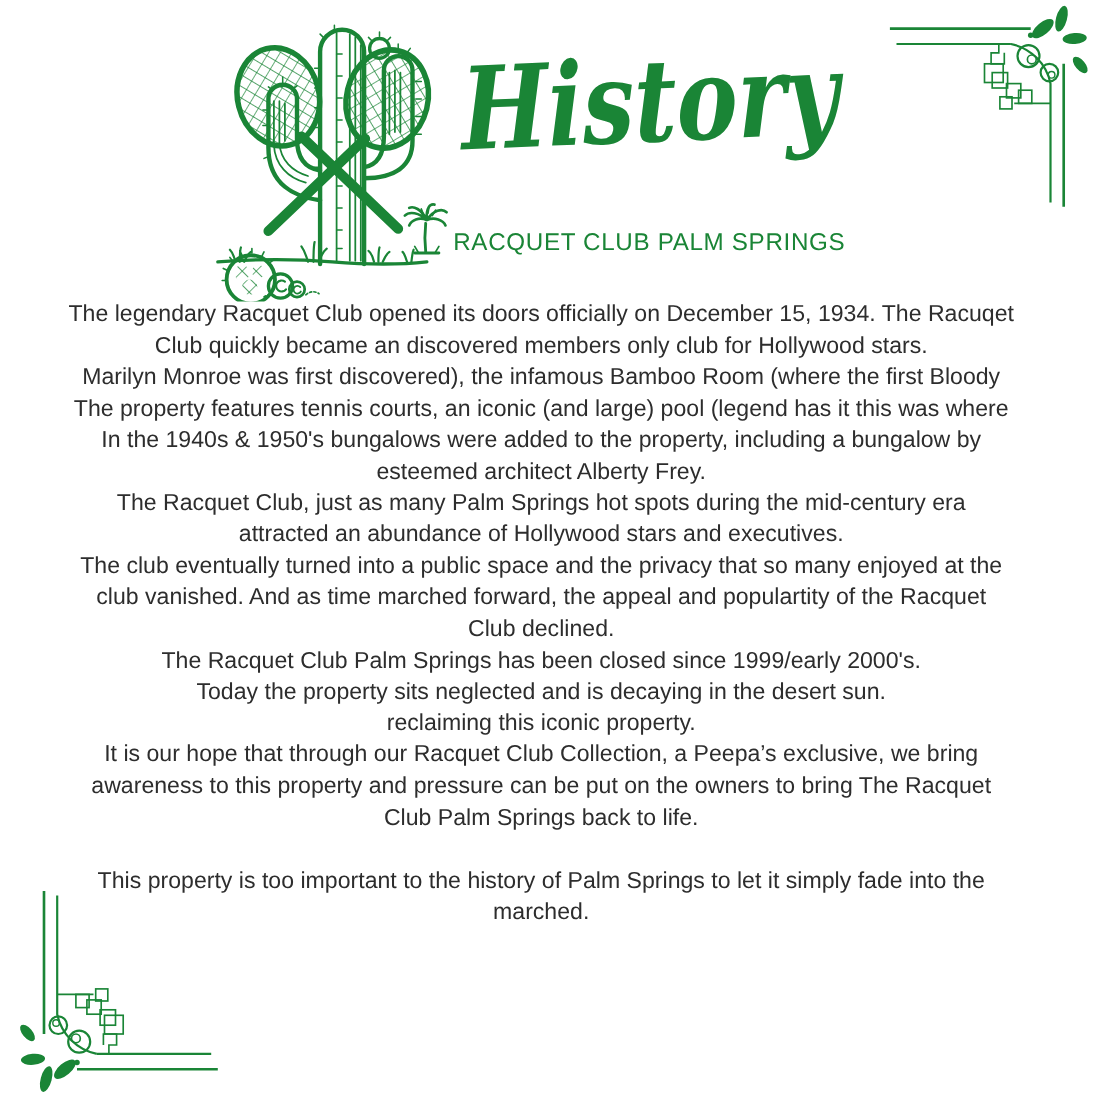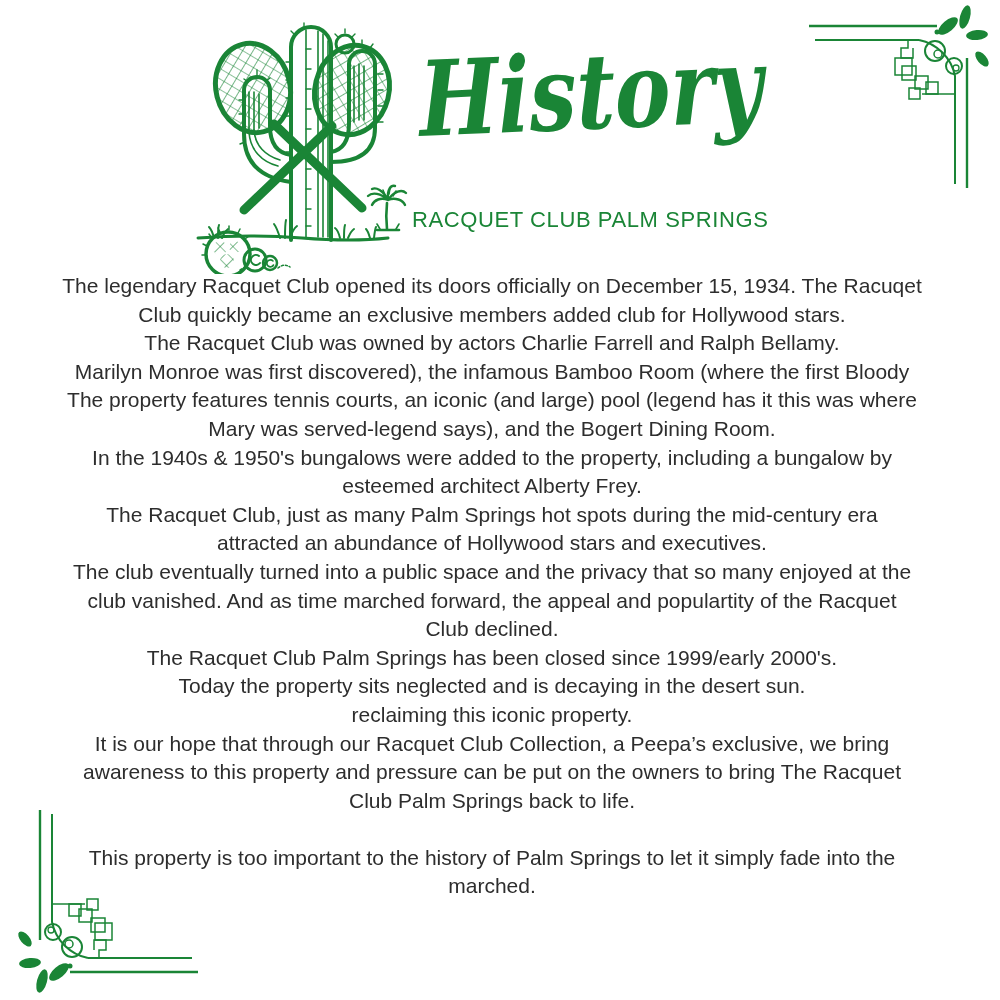--- a/index.html
+++ b/index.html
@@ -155,25 +155,23 @@
         </g>
       </g>
     </svg>
 
     <div class="title">History</div>
     <div class="subtitle">RACQUET CLUB PALM SPRINGS</div>
   </div>
 
   <div class="history-text">
       <div class="bline">The legendary Racquet Club opened its doors officially on December 15, 1934. The Racuqet</div>
-      <div class="bline">Club quickly became an exclusive members added club for Hollywood stars.</div>
-      <div class="bline">The Racquet Club was owned by actors Charlie Farrell and Ralph Bellamy.</div>
+      <div class="bline">Club quickly became an discovered members only club for Hollywood stars.</div>
       <div class="bline">Marilyn Monroe was first discovered), the infamous Bamboo Room (where the first Bloody</div>
       <div class="bline">The property features tennis courts, an iconic (and large) pool (legend has it this was where</div>
-      <div class="bline">Mary was served-legend says), and the Bogert Dining Room.</div>
       <div class="bline">In the 1940s &amp; 1950's bungalows were added to the property, including a bungalow by</div>
       <div class="bline">esteemed architect Alberty Frey.</div>
       <div class="bline">The Racquet Club, just as many Palm Springs hot spots during the mid-century era</div>
       <div class="bline">attracted an abundance of Hollywood stars and executives.</div>
       <div class="bline">The club eventually turned into a public space and the privacy that so many enjoyed at the</div>
       <div class="bline">club vanished. And as time marched forward, the appeal and populartity of the Racquet</div>
       <div class="bline">Club declined.</div>
       <div class="bline">The Racquet Club Palm Springs has been closed since 1999/early 2000's.</div>
       <div class="bline">Today the property sits neglected and is decaying in the desert sun.</div>
       <div class="bline">reclaiming this iconic property.</div>

